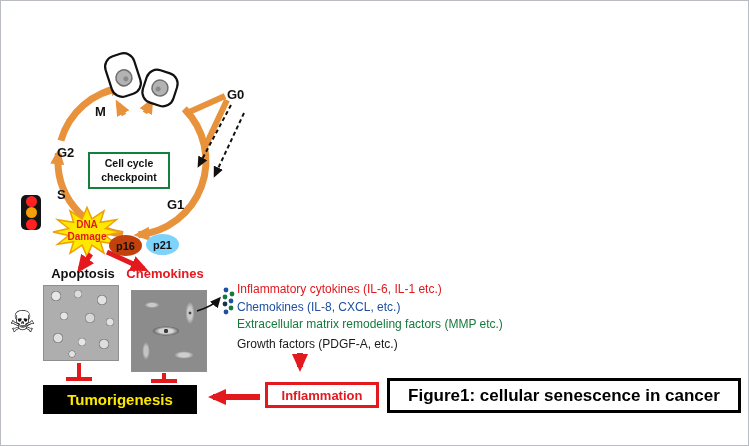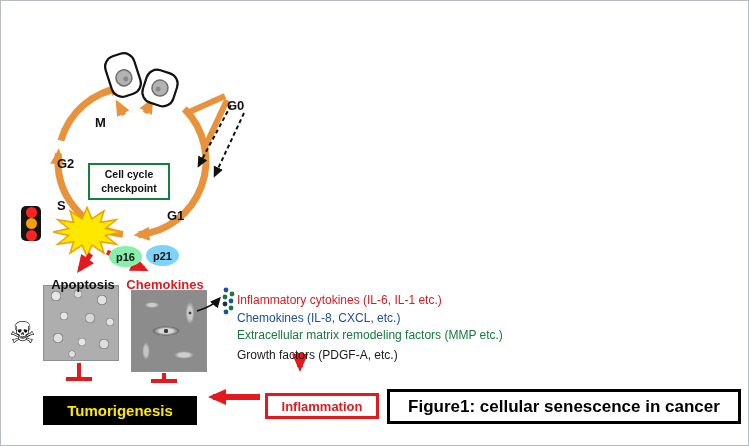--- a/index.html
+++ b/index.html
@@ -1,27 +1,27 @@
 <!DOCTYPE html>
 <html><head>
 <meta charset="utf-8">
 <style>
   html,body{margin:0;padding:0;background:#fff;font-family:"Liberation Sans",sans-serif;}
   #canvas{position:relative;width:749px;height:446px;background:#ffffff;border:1px solid #b9bdc1;box-sizing:border-box;overflow:hidden;}
   .abs{position:absolute;}
   svg.overlay{position:absolute;left:0;top:0;width:749px;height:446px;z-index:2;pointer-events:none;}
   .layer-img{z-index:1;}
-  .layer-txt{z-index:3;margin-top:11px;}
+  .layer-txt{z-index:3;}
 
   .phase{font-weight:bold;font-size:13px;color:#111;}
   .checkpoint-box{left:87px;top:151px;width:74px;background:#fff;border:2px solid #15803d;text-align:center;
     font-size:10.5px;font-weight:600;color:#111;line-height:1.3;padding:3px 2px;}
   .dna-text{left:56px;top:218px;width:60px;text-align:center;color:#e3191e;font-weight:bold;font-size:10px;line-height:1.15;}
   .pill{border-radius:50%;display:flex;align-items:center;justify-content:center;font-weight:bold;font-size:11px;color:#111;}
-  .p16{left:108px;top:234px;width:33px;height:21px;background:#86efac;}
+  .p16{left:108px;top:234px;width:33px;height:21px;background:#c2410c;}
   .p21{left:145px;top:233px;width:33px;height:21px;background:#7dd3fc;}
 
   .fate-label{font-weight:bold;font-size:13px;text-align:center;}
   .lbl-apoptosis{left:44px;top:265px;width:76px;color:#111;}
   .lbl-senescence{left:121px;top:265px;width:86px;color:#e3191e;}
 
   .micro{border:1px solid #8f8f8f;box-sizing:border-box;}
   .micro-apoptosis{left:42px;top:284px;width:76px;height:76px;background-color:#aeaeae;
     background-image:
       radial-gradient(circle 7px at 12px 10px,#e6e6e6 55%,#777 70%,rgba(0,0,0,0) 78%),
@@ -157,20 +157,24 @@
     <div>Cell cycle</div>
     <div>checkpoint</div>
   </div>
 
   <div class="abs layer-txt traffic">
     <div class="lamp lamp-top"></div>
     <div class="lamp lamp-mid"></div>
     <div class="lamp lamp-bot"></div>
   </div>
 
+  <div class="abs layer-txt dna-text">
+    <div>DNA</div>
+    <div>Damage</div>
+  </div>
 
   <div class="abs layer-txt pill p16">p16</div>
   <div class="abs layer-txt pill p21">p21</div>
 
   <div class="abs layer-txt fate-label lbl-apoptosis">Apoptosis</div>
   <div class="abs layer-txt fate-label lbl-senescence">Chemokines</div>
 
   <div class="abs layer-txt skull">☠</div>
 
   <div class="abs layer-txt factors">

